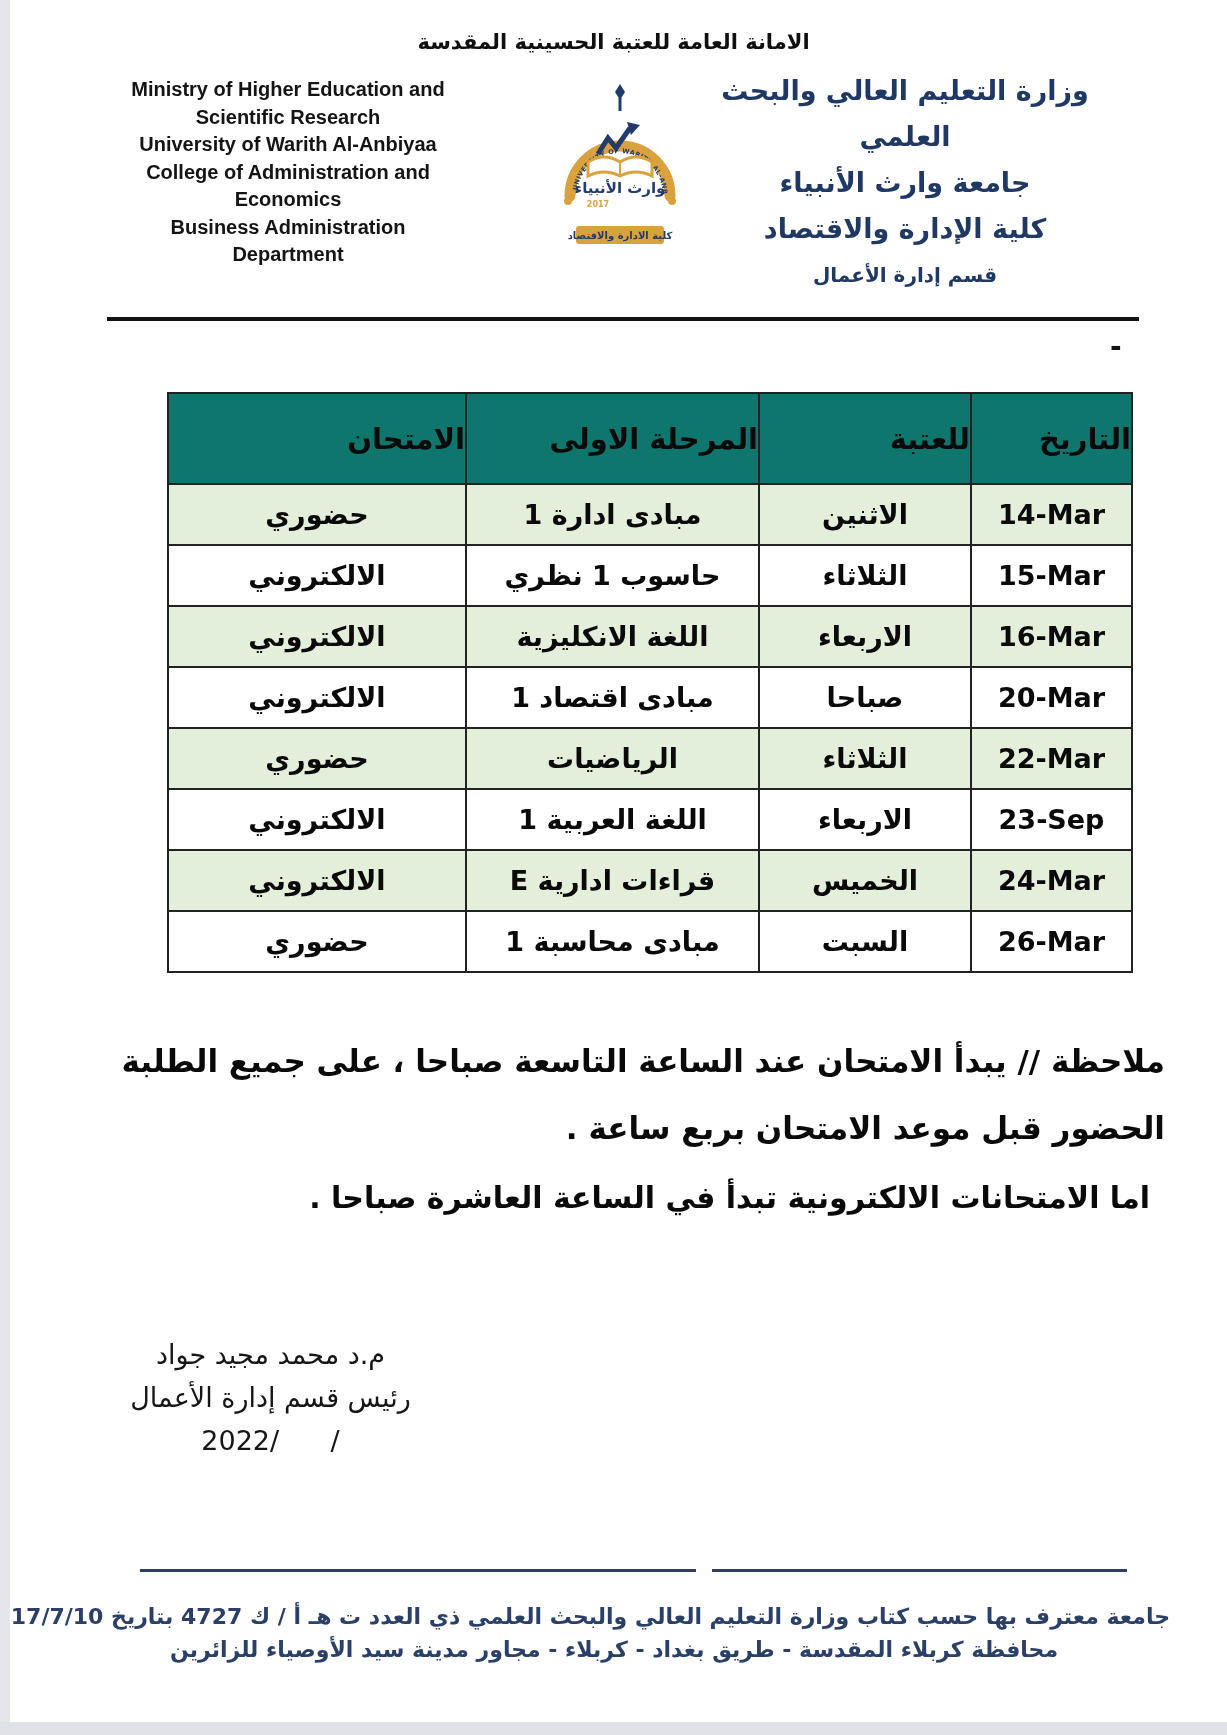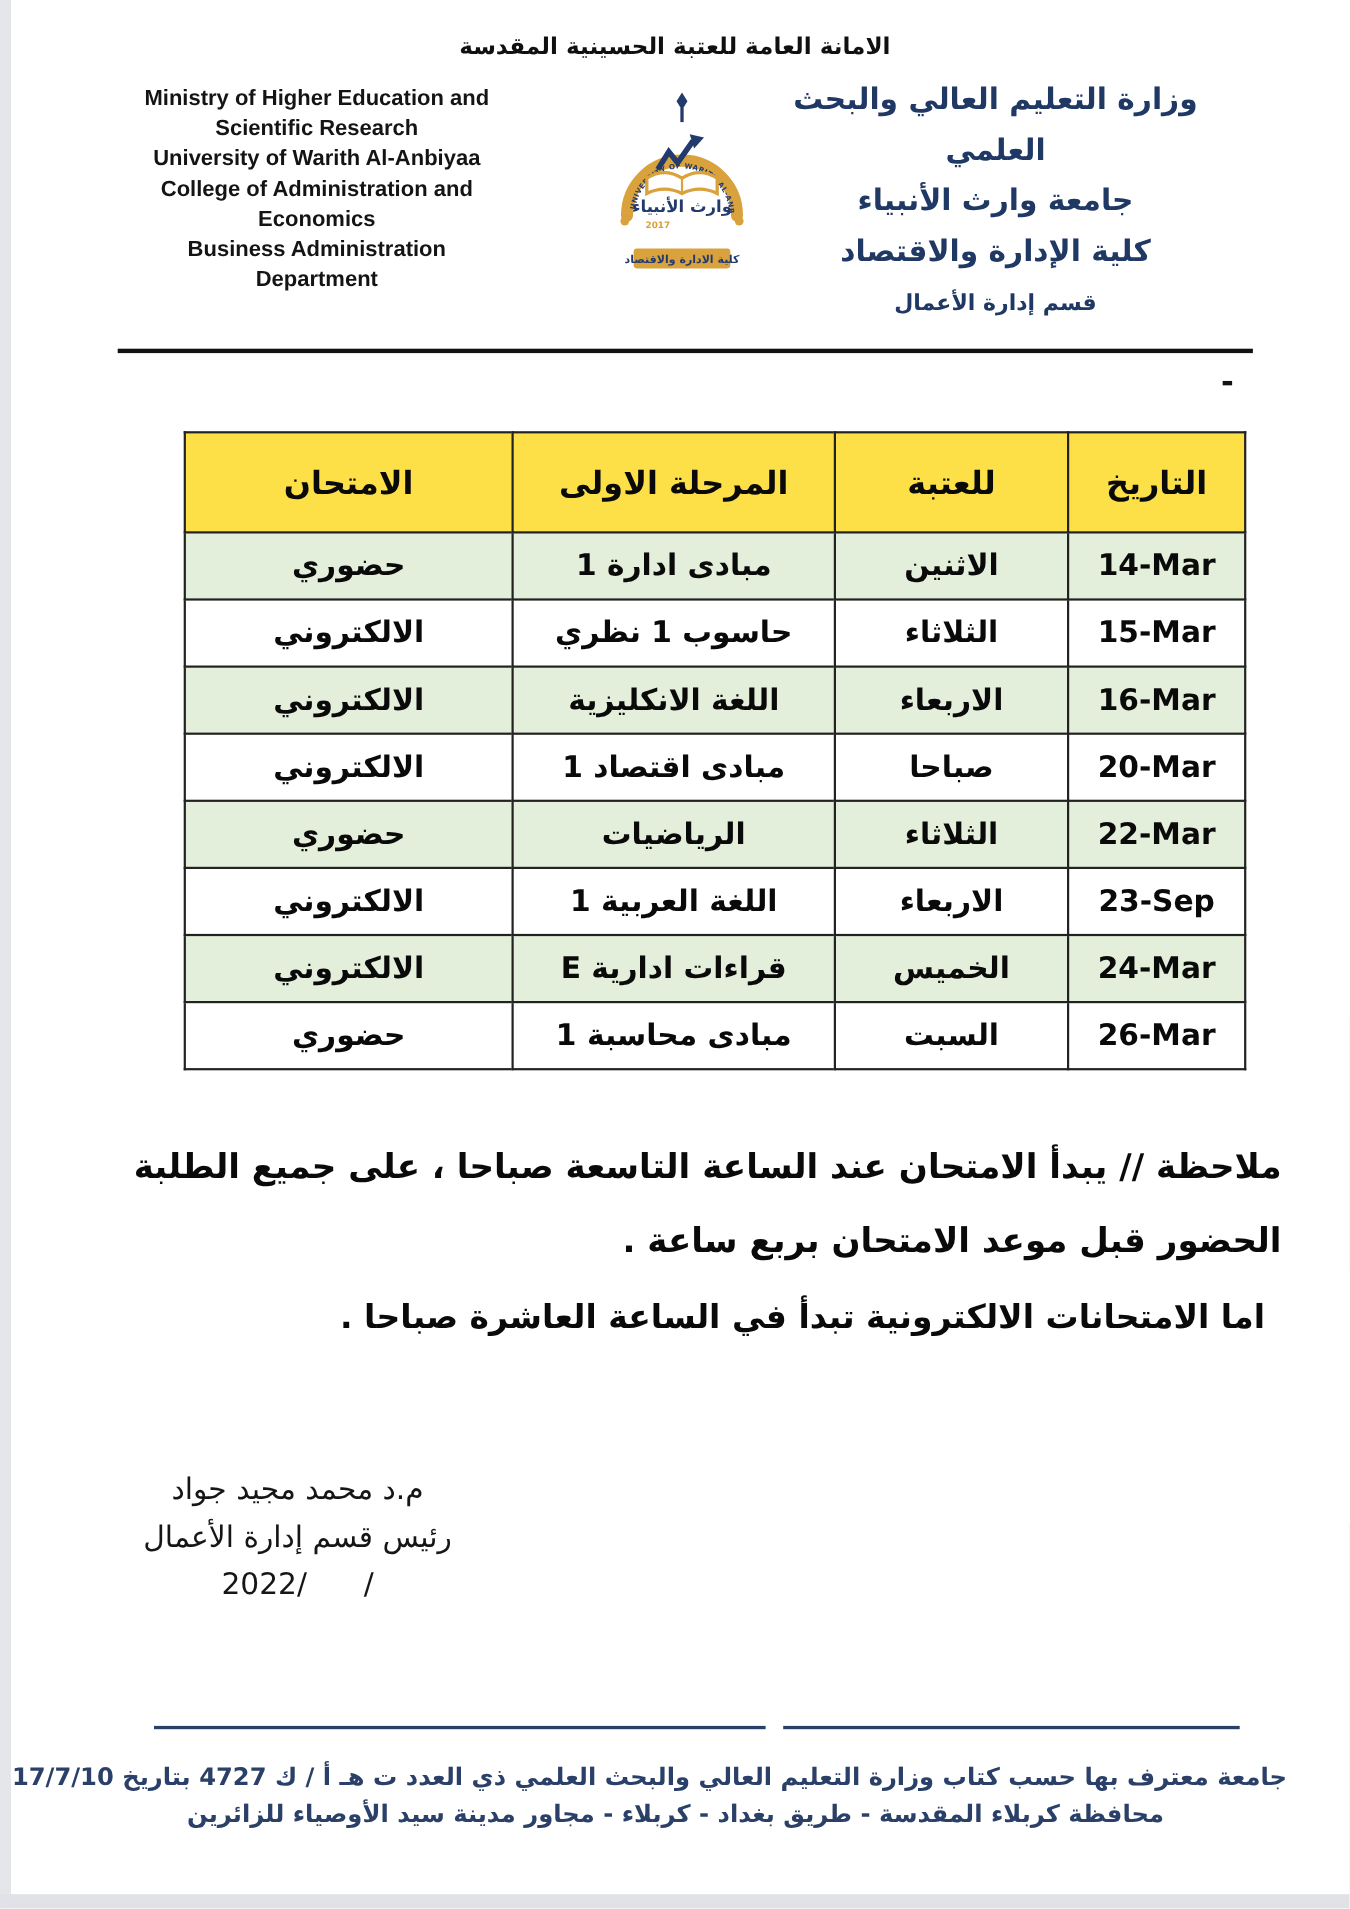--- a/index.html
+++ b/index.html
@@ -30,21 +30,21 @@
 
   
   .rule{position:absolute;top:317px;left:107px;width:1032px;height:4px;background:#121212;}
   .dash{position:absolute;top:330px;left:1110px;font-size:28px;font-weight:700;color:#121212;}
 
   
   .exam-table{position:absolute;top:392px;left:167px;width:964px;border-collapse:collapse;
     direction:rtl;table-layout:fixed;}
   .exam-table th,.exam-table td{border:2px solid #222;text-align:center;vertical-align:middle;
     color:#0a0a0a;font-weight:700;padding:0;}
-  .exam-table thead th{background:#fde047;height:89px;font-size:29px;}
+  .exam-table thead th{background:#0f766e;height:89px;font-size:29px;text-align:right;}
   .exam-table tbody td{height:59px;font-size:27px;background:#ffffff;}
   .exam-table tr.alt td{background:#E3EFDA;}
   .date-cell{direction:ltr;}
 
   
   .note1{position:absolute;top:1028px;left:60px;width:1105px;direction:rtl;text-align:right;
     font-size:31px;font-weight:700;color:#0a0a0a;line-height:67px;}
   .note2{position:absolute;top:1180px;left:45px;width:1105px;direction:rtl;text-align:right;
     font-size:30px;font-weight:700;color:#0a0a0a;}
 

